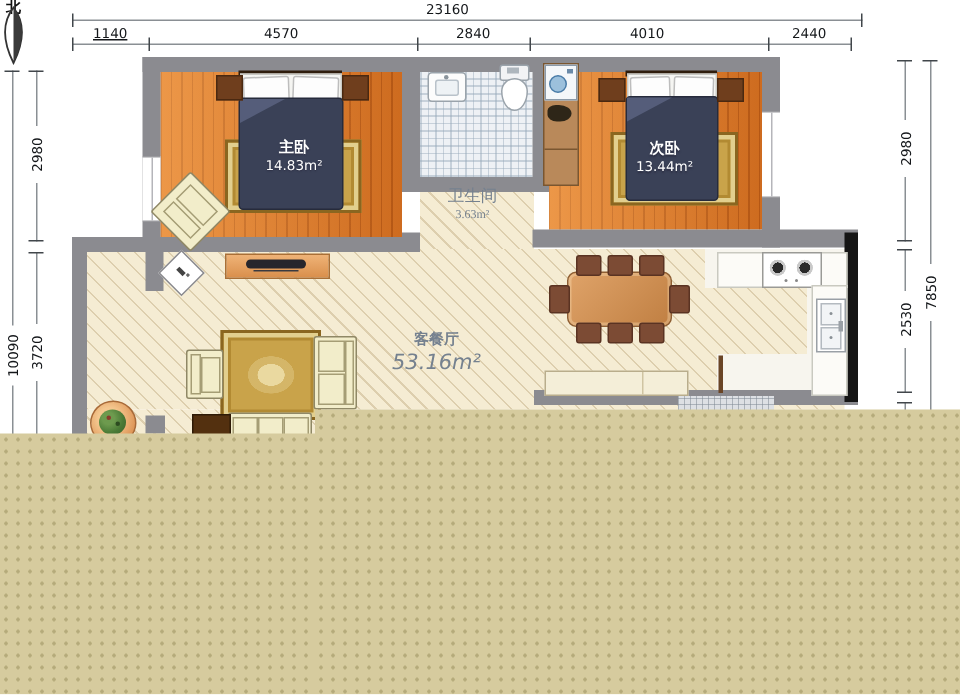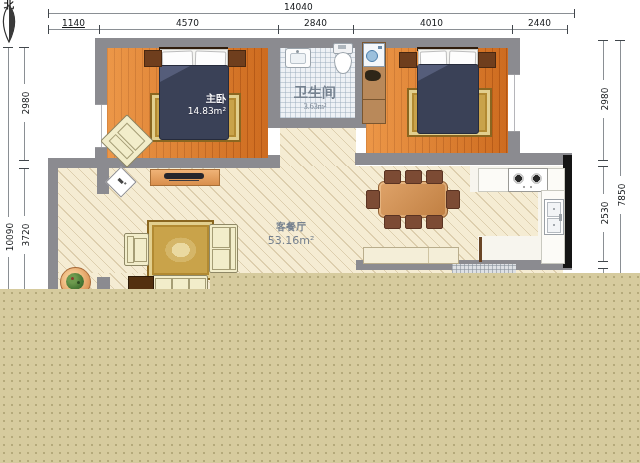--- a/index.html
+++ b/index.html
@@ -104,36 +104,36 @@
     <div class="abs duvet" style="left:0;top:18px;width:68px;height:73px;">
       <div class="abs fold" style="left:0;top:0;"></div>
     </div>
   </div>
   <div class="abs stand" style="left:144px;top:50px;width:16px;height:15px;"></div>
   <div class="abs stand" style="left:228px;top:50px;width:16px;height:15px;"></div>
   <div class="abs sofa" style="left:108px;top:122px;width:36px;height:36px;transform:rotate(45deg);">
     <i style="left:5px;top:5px;width:24px;height:12px;"></i>
     <i style="left:5px;top:21px;width:24px;height:8px;"></i>
   </div>
-  <div class="abs lbl white-lbl" style="left:166px;top:93px;width:60px;align-items:flex-end;">
+  <div class="abs lbl white-lbl" style="left:166px;top:93px;width:60px;">
     <span class="n" style="font-size:10px;">主卧</span>
     <span style="font-size:9px;">14.83m²</span>
   </div>
 
   <div class="abs" style="left:285px;top:48px;width:24px;height:18px;background:#fcfcfc;border:1px solid #9aa3ab;border-radius:3px;">
     <div class="abs" style="left:4px;top:4px;width:14px;height:9px;background:#eef2f5;border:1px solid #b9c2ca;border-radius:2px;"></div>
     <div class="abs" style="left:10px;top:1px;width:3px;height:3px;background:#8a949c;border-radius:50%;"></div>
   </div>
   <div class="abs" style="left:332px;top:43px;width:20px;height:30px;">
     <div class="abs" style="left:1px;top:0;width:18px;height:9px;background:#f2f3f5;border:1px solid #9aa3ab;border-radius:2px;"></div>
     <div class="abs" style="left:6px;top:2px;width:8px;height:4px;background:#aeb6bd;"></div>
     <div class="abs" style="left:2px;top:9px;width:16px;height:20px;background:#ffffff;border:1px solid #9aa3ab;border-radius:50% 50% 50% 50%/40% 40% 60% 60%;"></div>
   </div>
   <div class="abs lbl gray-lbl" style="left:285px;top:84px;width:60px;">
-    <span class="n" style="font-size:14px;font-weight:bold;">卫生间</span>
+    <span class="n" style="font-size:11px;font-weight:normal;margin-top:40px;">卫生间</span>
     <span style="font-size:8px;font-family:Liberation Serif, serif;">3.63m²</span>
   </div>
 
   <div class="abs" style="left:362px;top:42px;width:22px;height:80px;background:#b9895a;border:1px solid #7a5630;">
     <div class="abs" style="left:0;top:0;width:20px;height:22px;background:#f4f7fa;border:1px solid #8a9aaa;">
       <div class="abs" style="left:2px;top:6px;width:10px;height:10px;background:#9cc0dc;border:1px solid #4a7ca8;border-radius:50%;"></div>
       <div class="abs" style="left:14px;top:2px;width:4px;height:3px;background:#6a8aa8;"></div>
     </div>
     <div class="abs" style="left:2px;top:27px;width:16px;height:11px;background:#2e2618;border-radius:40% 60% 55% 45%;"></div>
     <div class="abs" style="left:0;top:56px;width:100%;height:1px;background:#7a5630;"></div>
@@ -145,20 +145,24 @@
     <div class="abs bedhead" style="left:0;top:0;width:61px;height:4px;"></div>
     <div class="abs mattress" style="left:1px;top:2px;width:58px;height:19px;"></div>
     <div class="abs pillow" style="left:3px;top:4px;width:25px;height:14px;transform:rotate(-2deg);"></div>
     <div class="abs pillow" style="left:32px;top:4px;width:25px;height:14px;transform:rotate(2deg);"></div>
     <div class="abs duvet" style="left:0;top:17px;width:60px;height:68px;">
       <div class="abs fold" style="left:0;top:0;"></div>
     </div>
   </div>
   <div class="abs stand" style="left:399px;top:52px;width:16px;height:14px;"></div>
   <div class="abs stand" style="left:478px;top:52px;width:16px;height:14px;"></div>
+  <div class="abs lbl white-lbl" style="left:413px;top:94px;width:60px;">
+    <span class="n" style="font-size:10px;">次卧</span>
+    <span style="font-size:9px;">13.44m²</span>
+  </div>
 
   <div class="abs" style="left:150px;top:169px;width:68px;height:15px;background:linear-gradient(180deg,#efb377,#d98f4c);border:1px solid #a96f36;">
     <div class="abs" style="left:13px;top:3px;width:40px;height:6px;background:#26262c;border-radius:3px;"></div>
     <div class="abs" style="left:18px;top:10px;width:30px;height:1px;background:#3a3a40;"></div>
   </div>
   <div class="abs" style="left:110px;top:171px;width:20px;height:20px;background:#fff;border:1px solid #8a8a8e;transform:rotate(45deg);">
     <div class="abs" style="left:6px;top:8px;width:6px;height:3px;background:#444;"></div>
     <div class="abs" style="left:13px;top:7px;width:2px;height:2px;background:#666;"></div>
   </div>
   <div class="abs rug" style="left:147px;top:220px;width:63px;height:56px;">
@@ -179,21 +183,21 @@
     <i style="left:36px;top:2px;width:15px;height:11px;"></i>
   </div>
   <div class="abs" style="left:128px;top:276px;width:24px;height:14px;background:#53300f;border:1px solid #2e1a06;"></div>
   <div class="abs" style="left:60px;top:267px;width:29px;height:28px;border-radius:50%;background:radial-gradient(circle at 40% 40%, #f4c78f 0 30%, #e09a5c 70%, #c97c3e);border:1px solid #a86a38;">
     <div class="abs" style="left:5px;top:5px;width:18px;height:17px;border-radius:50%;background:radial-gradient(circle at 35% 35%, #6d9a4e 0 25%, #4a7a36 60%, #39602a);"></div>
     <div class="abs" style="left:10px;top:9px;width:3px;height:3px;background:#8a3a2a;border-radius:50%;"></div>
     <div class="abs" style="left:16px;top:13px;width:3px;height:3px;background:#2c4a20;border-radius:50%;"></div>
   </div>
   <div class="abs lbl gray-lbl" style="left:261px;top:221px;width:60px;">
     <span class="n" style="font-size:10px;">客餐厅</span>
-    <span style="font-size:11px;">53.16m²</span>
+    <span style="font-size:14px;font-style:italic;">53.16m²</span>
   </div>
 
   <div class="abs" style="left:378px;top:181px;width:68px;height:35px;background:linear-gradient(135deg,#dfa369,#c07f42);border:1px solid #8f5f33;border-radius:6px;box-shadow:inset 0 0 0 2px rgba(255,230,190,.35);"></div>
   <div class="abs chairB" style="left:384px;top:170px;width:15px;height:12px;"></div>
   <div class="abs chairB" style="left:405px;top:170px;width:15px;height:12px;"></div>
   <div class="abs chairB" style="left:426px;top:170px;width:15px;height:12px;"></div>
   <div class="abs chairB" style="left:384px;top:215px;width:15px;height:12px;"></div>
   <div class="abs chairB" style="left:405px;top:215px;width:15px;height:12px;"></div>
   <div class="abs chairB" style="left:426px;top:215px;width:15px;height:12px;"></div>
   <div class="abs chairB" style="left:366px;top:190px;width:12px;height:17px;"></div>
@@ -217,21 +221,21 @@
     <div class="abs" style="left:14px;top:14px;width:3px;height:7px;background:#9aa0a6;"></div>
   </div>
   <div class="abs" style="left:479px;top:237px;width:3px;height:25px;background:#6a4526;"></div>
   <div class="abs" style="left:363px;top:247px;width:94px;height:15px;background:#f4eed8;border:1px solid #b9ad8c;">
     <div class="abs" style="left:64px;top:0;width:1px;height:100%;background:#cfc4a2;"></div>
   </div>
 
   <div class="abs dline" style="left:48px;top:13px;width:527px;height:1px;"></div>
   <div class="abs tick" style="left:48px;top:9px;width:1px;height:9px;"></div>
   <div class="abs tick" style="left:574px;top:9px;width:1px;height:9px;"></div>
-  <span class="dlab" style="left:282px;top:2px;">14040</span>
+  <span class="dlab" style="left:282px;top:2px;">23160</span>
 
   <div class="abs dline" style="left:48px;top:29px;width:520px;height:1px;"></div>
   <div class="abs tick" style="left:48px;top:25px;width:1px;height:9px;"></div>
   <div class="abs tick" style="left:99px;top:25px;width:1px;height:9px;"></div>
   <div class="abs tick" style="left:278px;top:25px;width:1px;height:9px;"></div>
   <div class="abs tick" style="left:353px;top:25px;width:1px;height:9px;"></div>
   <div class="abs tick" style="left:512px;top:25px;width:1px;height:9px;"></div>
   <div class="abs tick" style="left:567px;top:25px;width:1px;height:9px;"></div>
   <span class="dlab" style="left:60px;top:18px;text-decoration:underline;">1140</span>
   <span class="dlab" style="left:174px;top:18px;text-align:right;">4570</span>

